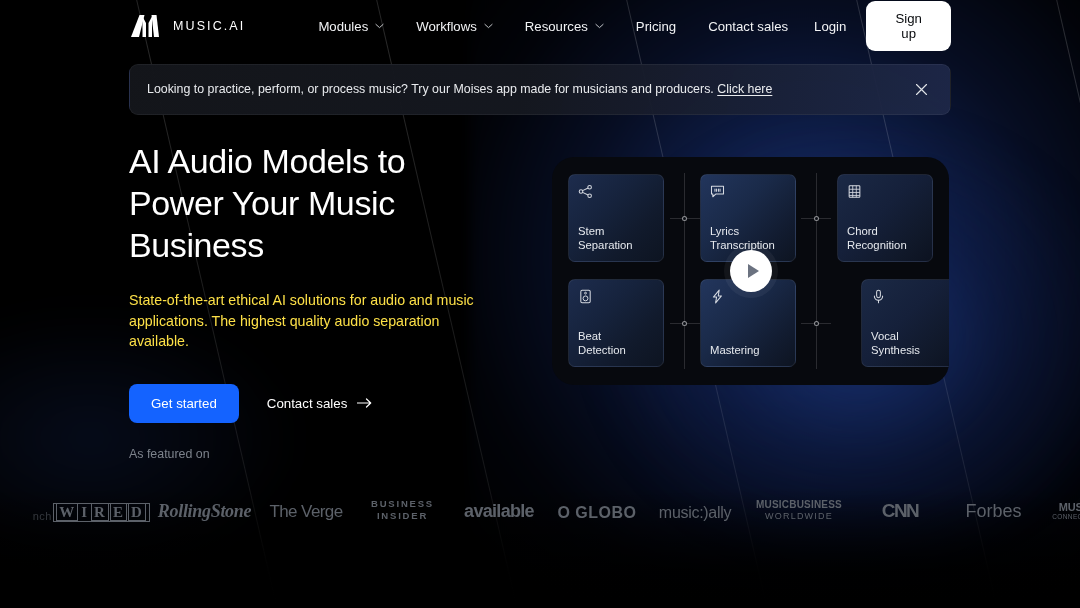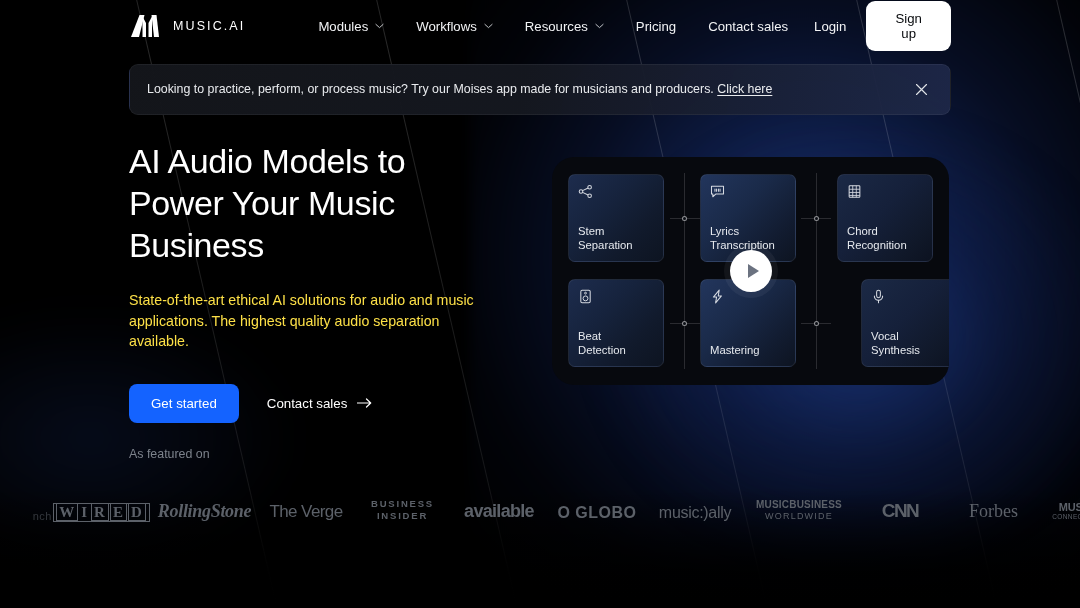--- a/index.html
+++ b/index.html
@@ -315,21 +315,21 @@
   .lg-wired span { border: 1.5px solid #5c6169; padding: 0px 2px; margin-right: 1px; }
   .lg-rolling { font-family: "Liberation Serif", serif; font-size: 18px; font-weight: 700; font-style: italic; letter-spacing: -0.3px; }
   .lg-verge { font-family: "Liberation Sans", sans-serif; font-size: 17px; letter-spacing: -0.6px; }
   .lg-bi { font-size: 9.5px; letter-spacing: 1.8px; font-weight: 700; text-align: center; line-height: 12px; }
   .lg-billboard { font-size: 18px; font-weight: 700; letter-spacing: -0.7px; }
   .lg-globo { font-size: 16px; font-weight: 700; letter-spacing: 0.5px; }
   .lg-ally { font-size: 16px; letter-spacing: -0.3px; }
   .lg-mbw { font-size: 10px; font-weight: 700; letter-spacing: 0.2px; text-align: center; line-height: 11.5px; }
   .lg-mbw .sub { font-weight: 400; letter-spacing: 1.2px; font-size: 9px; }
   .lg-cnn { font-size: 19px; font-weight: 700; letter-spacing: -1.5px; font-family: "Liberation Sans", sans-serif; }
-  .lg-forbes { font-family: Liberation Serif, serif; font-size: 18px; }
+  .lg-forbes { font-family: Liberation Sans, sans-serif; font-size: 18px; }
   .lg-mc { font-size: 11px; font-weight: 700; text-align: center; line-height: 10px; letter-spacing: -0.2px; }
   .lg-mc .sub { font-size: 6.5px; letter-spacing: 0.4px; font-weight: 400; }
   .lg-cut { font-size: 11px; letter-spacing: 0.5px; }
 </style>
 </head>
 <body>
 
 <div class="page">
 
   <div class="bg-layer">

